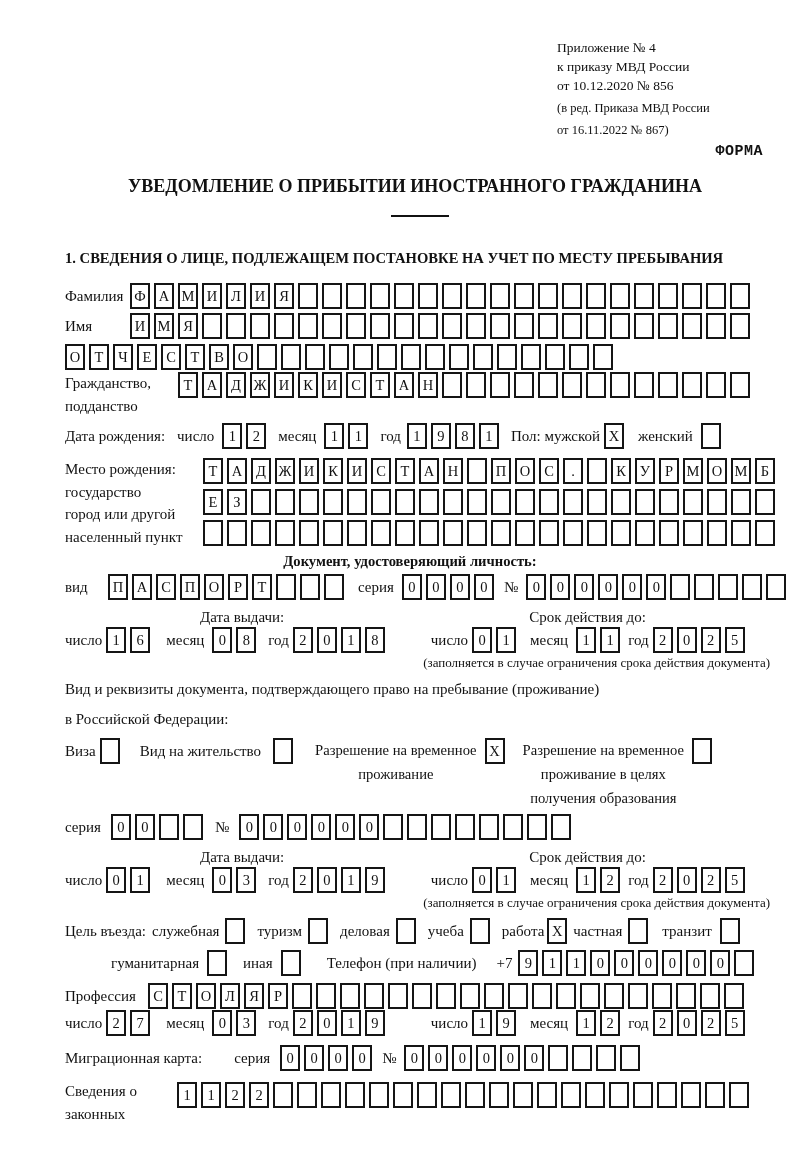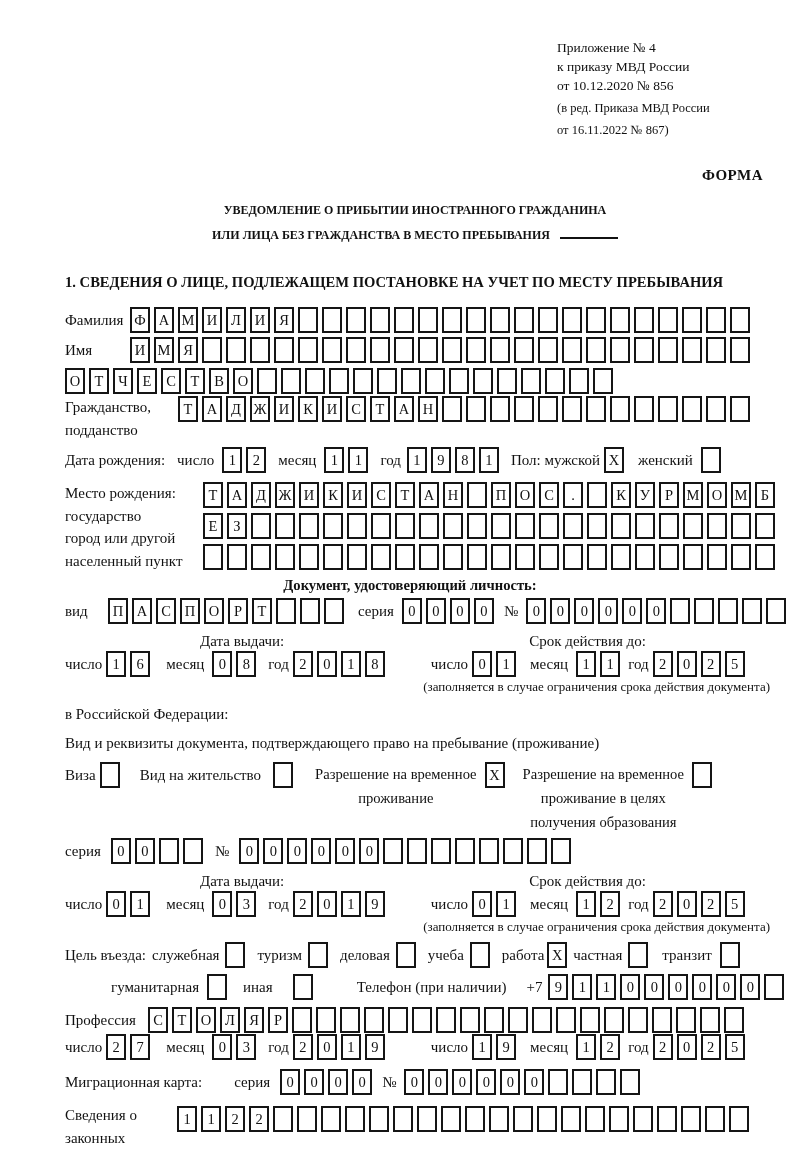--- a/index.html
+++ b/index.html
@@ -9,22 +9,22 @@
     margin:0 auto;
     background:#ffffff;
     font-family:"Liberation Serif","DejaVu Serif",serif;
     color:#111;
     box-sizing:border-box;
     padding:38px 5px 0 65px;
     overflow:hidden;
   }
   .hdr{width:212px;margin-left:492px;font-size:13.5px;line-height:19px;}
   .hdr .sub{font-size:12.5px;line-height:17px;margin-top:5px;}
-  .forma{margin-top:28px;margin-right:32px;text-align:right;font-weight:bold;font-size:15px;letter-spacing:.5px;}
-  .title{margin-top:14px;text-align:center;font-weight:bold;font-size:12px;line-height:25px;margin-right:30px;}
+  .forma{margin-top:4px;margin-right:32px;text-align:right;font-weight:bold;font-size:15px;letter-spacing:.5px;font-family:Liberation Mono, monospace;}
+  .title{margin-top:14px;text-align:center;font-weight:bold;font-size:18px;line-height:25px;margin-right:30px;}
   .blank{display:inline-block;width:58px;border-bottom:2px solid #111;height:14px;margin-left:10px;}
   .sec1{margin-top:26px;font-weight:bold;font-size:14.6px;}
   .row{display:flex;align-items:flex-start;white-space:nowrap;}
   .lbl{font-size:15px;line-height:27px;white-space:nowrap;}
   .lblcol{display:flex;flex-direction:column;flex:0 0 auto;}
   .lblcol span{font-size:15px;line-height:22.5px;}
   .cells{display:flex;flex:0 0 auto;}
   .box{
     box-sizing:border-box;flex:0 0 20px;width:20px;height:26px;
     border:2px solid #151515;margin-right:4px;
@@ -50,21 +50,21 @@
     <div>от 10.12.2020 № 856</div>
     <div class="sub">(в ред. Приказа МВД России</div>
     <div class="sub">от 16.11.2022 № 867)</div>
   </div>
 
   <div class="forma">ФОРМА</div>
 
   <div class="title">
     <div>УВЕДОМЛЕНИЕ О ПРИБЫТИИ ИНОСТРАННОГО ГРАЖДАНИНА</div>
     <div>
-      <span>ИЛИ ЛИЦА БЕЗ ГРАЖДАНСТВА В МЕСТО ПРЕБЫВАНИЯ</span><span class="blank"></span>
+      <span class="blank"></span>
     </div>
   </div>
 
   <div class="sec1">1. СВЕДЕНИЯ О ЛИЦЕ, ПОДЛЕЖАЩЕМ ПОСТАНОВКЕ НА УЧЕТ ПО МЕСТУ ПРЕБЫВАНИЯ</div>
 
   <div class="row" style="margin-top:16px">
     <span class="lbl" style="width:65px">Фамилия</span>
     <span class="cells">
         <span class="box">Ф</span>
         <span class="box">А</span>
@@ -380,22 +380,22 @@
     <span class="lbl" style="margin-left:4px;margin-right:4px">год</span>
     <span class="cells">
         <span class="box">2</span>
         <span class="box">0</span>
         <span class="box">2</span>
         <span class="box">5</span>
       </span>
   </div>
   <div class="note">(заполняется в случае ограничения срока действия документа)</div>
 
+  <div class="plain" style="margin-top:7px">Вид и реквизиты документа, подтверждающего право на пребывание (проживание)</div>
   <div class="plain" style="margin-top:8px">в Российской Федерации:</div>
-  <div class="plain" style="margin-top:7px">Вид и реквизиты документа, подтверждающего право на пребывание (проживание)</div>
 
   <div class="row" style="margin-top:8px">
     <span class="lbl" style="margin-right:4px">Виза</span>
     <span class="cells">
         <span class="box"></span>
       </span>
     <span class="lbl" style="margin-left:16px;margin-right:12px">Вид на жительство</span>
     <span class="cells">
         <span class="box"></span>
       </span>
@@ -514,25 +514,25 @@
     <span class="lbl" style="margin-left:10px;margin-right:8px">транзит</span>
     <span class="cells">
         <span class="box"></span>
       </span>
   </div>
   <div class="row" style="margin-top:5px;font-size:14.5px">
     <span class="lbl" style="margin-left:46px;margin-right:8px">гуманитарная</span>
     <span class="cells">
         <span class="box"></span>
       </span>
-    <span class="lbl" style="margin-left:12px;margin-right:20px">иная</span>
-    <span class="cells">
-        <span class="box"></span>
-      </span>
-    <span class="lbl" style="margin-left:40px">Телефон (при наличии)</span>
+    <span class="lbl" style="margin-left:12px;margin-right:8px">иная</span>
+    <span class="cells">
+        <span class="box"></span>
+      </span>
+    <span class="lbl" style="margin-left:22px">Телефон (при наличии)</span>
     <span class="lbl" style="margin-left:20px;margin-right:6px">+7</span>
     <span class="cells">
         <span class="box">9</span>
         <span class="box">1</span>
         <span class="box">1</span>
         <span class="box">0</span>
         <span class="box">0</span>
         <span class="box">0</span>
         <span class="box">0</span>
         <span class="box">0</span>

